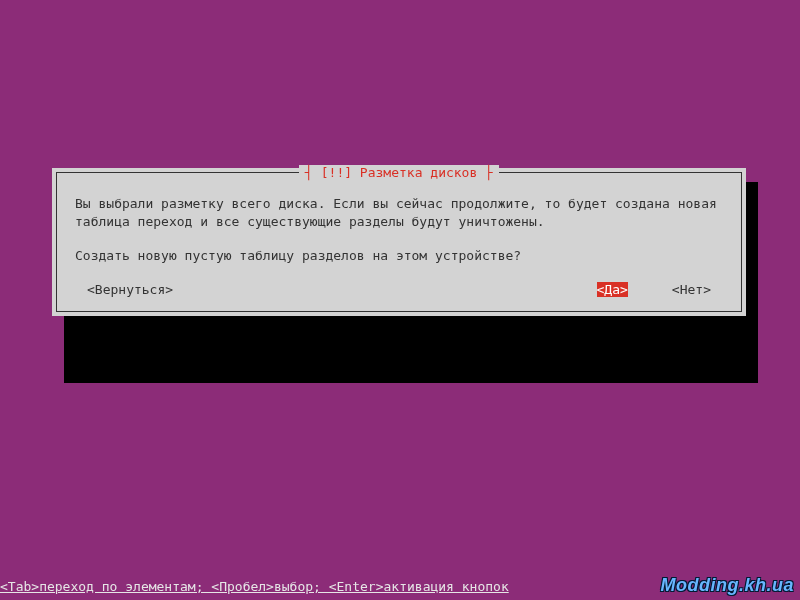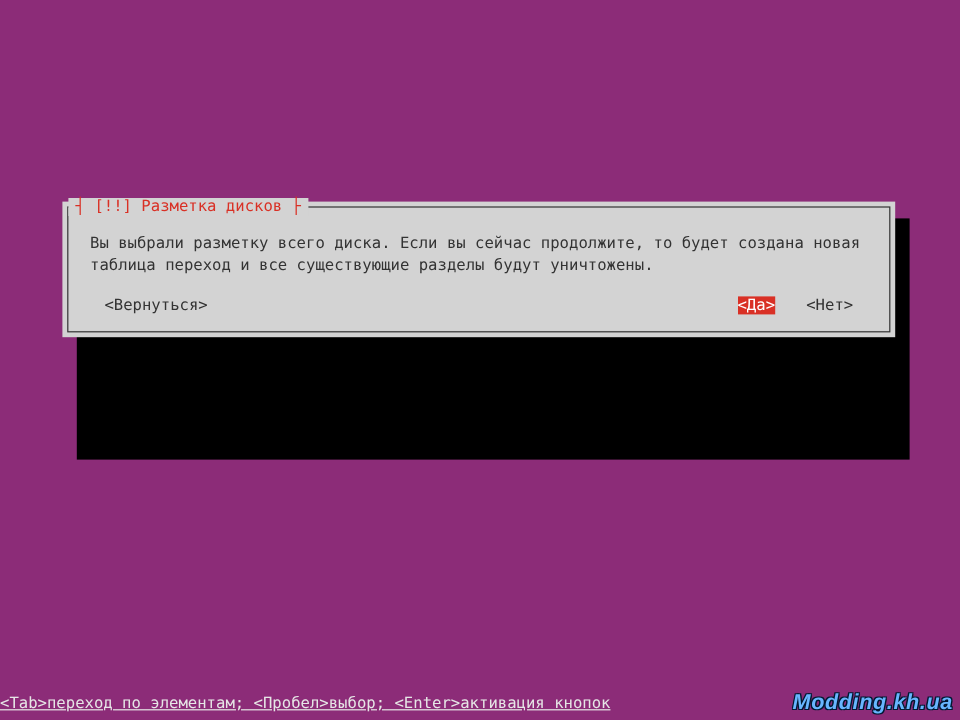--- a/index.html
+++ b/index.html
@@ -33,42 +33,42 @@
     border: 1px solid #333;
     position: relative;
     padding: 22px 18px 14px 18px;
     background: #d3d3d3;
   }
   .title-wrap {
     position: absolute;
     top: -8px;
     left: 0;
     width: 100%;
-    text-align: left;
+    text-align: center;
   }
   .title-inner {
     display: inline-block;
     background: #d3d3d3;
     color: #d93025;
     padding: 0 6px;
     white-space: pre;
   }
   .body-text {
     color: #333;
     line-height: 1.35;
     white-space: pre-wrap;
   }
   .para { margin-bottom: 17px; }
   .buttons-row {
     display: flex;
     justify-content: space-between;
     margin-top: 16px;
   }
   .left-btns { padding-left: 12px; }
-  .right-btns { display: flex; gap: 26px; padding-right: 12px; }
+  .right-btns { display: flex; gap: 44px; padding-right: 12px; }
   .btn {
     color: #333;
     white-space: pre;
   }
   .btn.selected {
     background: #d93025;
     color: #fff;
   }
   .hints {
     position: absolute;
@@ -98,20 +98,21 @@
 
 <div class="shadow"></div>
 
 <div class="dialog-outer">
   <div class="dialog">
     <div class="title-wrap">
       <span class="title-inner">┤ [!!] Разметка дисков ├</span>
     </div>
 
     <div class="body-text para">Вы выбрали разметку всего диска. Если вы сейчас продолжите, то будет создана новая таблица переход и все существующие разделы будут уничтожены.</div>
+    <div class="body-text para">Создать новую пустую таблицу разделов на этом устройстве?</div>
 
     <div class="buttons-row">
       <div class="left-btns">
         <span class="btn">&lt;Вернуться&gt;</span>
       </div>
       <div class="right-btns">
         <span class="btn selected">&lt;Да&gt;</span>
         <span class="btn">&lt;Нет&gt;</span>
       </div>
     </div>

